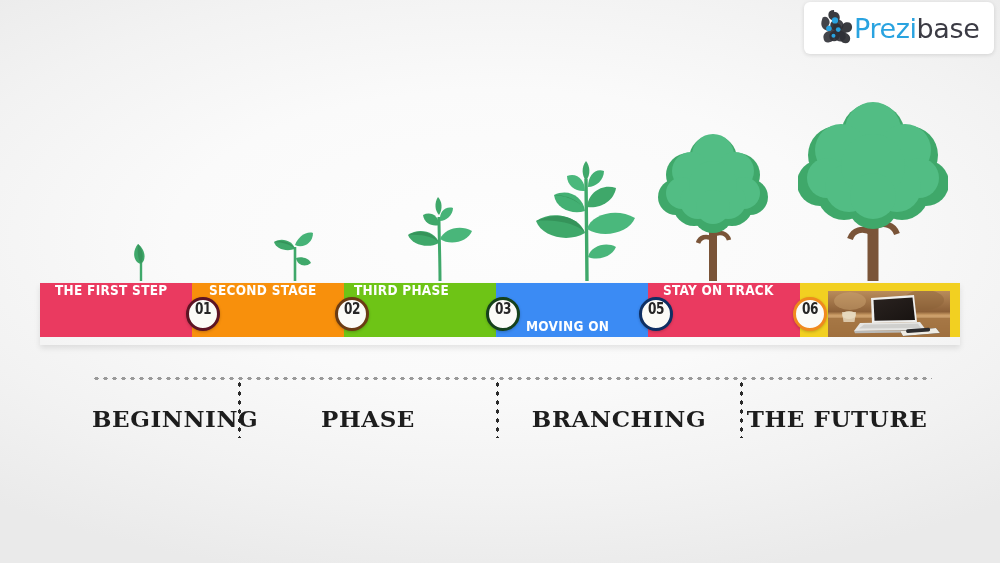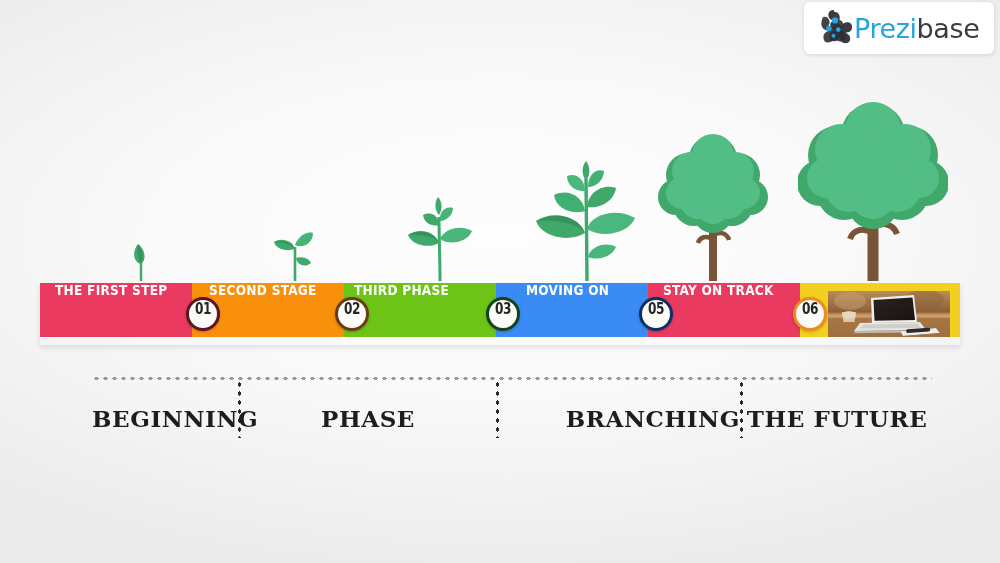--- a/index.html
+++ b/index.html
@@ -276,21 +276,21 @@
     <div class="seg s2" style="background:#f8900c;">
       <div class="seg-title">SECOND STAGE</div>
       <div class="seg-body">Lorem ipsum dolor sit amet, consectetur adipiscing elit sed do eiusmod tempor incididunt ut labore et dolore magna aliqua. Ut enim ad minim veniam quis nostrud exercitation ullamco laboris nisi ut aliquip ex ea commodo consequat. Duis aute irure dolor in reprehenderit in voluptate velit esse cillum dolore eu fugiat nulla pariatur. Excepteur sint occaecat cupidatat non proident sunt in culpa qui officia deserunt mollit anim id est laborum.</div>
     </div>
 
     <div class="seg s3" style="background:#6ec416;gap:28px;">
       <div class="seg-title">THIRD PHASE</div>
       <div class="seg-body">Lorem ipsum dolor sit amet, consectetur adipiscing elit sed do eiusmod tempor incididunt ut labore et dolore magna aliqua. Ut enim ad minim veniam quis nostrud exercitation ullamco laboris nisi ut aliquip ex ea commodo consequat. Duis aute irure dolor in reprehenderit in voluptate velit esse cillum dolore eu fugiat nulla pariatur. Excepteur sint occaecat cupidatat non proident sunt in culpa qui officia deserunt mollit anim id est laborum.</div>
     </div>
 
-    <div class="seg s4" style="background:#3b8bf4;">
+    <div class="seg s4" style="background:#3b8bf4;align-items:flex-end;">
       <div class="seg-title">MOVING ON</div>
       <div class="seg-body">Lorem ipsum dolor sit amet, consectetur adipiscing elit sed do eiusmod tempor incididunt ut labore et dolore magna aliqua. Ut enim ad minim veniam quis nostrud exercitation ullamco laboris nisi ut aliquip ex ea commodo consequat. Duis aute irure dolor in reprehenderit in voluptate velit esse cillum dolore eu fugiat nulla pariatur. Excepteur sint occaecat cupidatat non proident sunt in culpa qui officia deserunt mollit anim id est laborum.</div>
     </div>
 
     <div class="seg s5" style="background:#ea3a60;">
       <div class="seg-title">STAY ON TRACK</div>
       <div class="seg-body">Lorem ipsum dolor sit amet, consectetur adipiscing elit sed do eiusmod tempor incididunt ut labore et dolore magna aliqua. Ut enim ad minim veniam quis nostrud exercitation ullamco laboris nisi ut aliquip ex ea commodo consequat. Duis aute irure dolor in reprehenderit in voluptate velit esse cillum dolore eu fugiat nulla pariatur. Excepteur sint occaecat cupidatat non proident sunt in culpa qui officia deserunt mollit anim id est laborum.</div>
     </div>
 
     <div class="seg s6" style="background:#f2d021;">
@@ -349,16 +349,16 @@
   </div>
 
   <div class="dotrule"></div>
 
   <div class="vdot" style="left:238px;"></div>
   <div class="vdot" style="left:496px;"></div>
   <div class="vdot" style="left:740px;"></div>
 
   <div class="flabel" style="left:92px; width:146px;">BEGINNING</div>
   <div class="flabel" style="left:240px; width:256px;">PHASE</div>
-  <div class="flabel" style="left:498px; width:242px;text-align:right;">BRANCHING</div>
+  <div class="flabel" style="left:498px; width:242px;">BRANCHING</div>
   <div class="flabel" style="left:742px; width:190px;">THE FUTURE</div>
 
 </div>
 
 </body></html>

